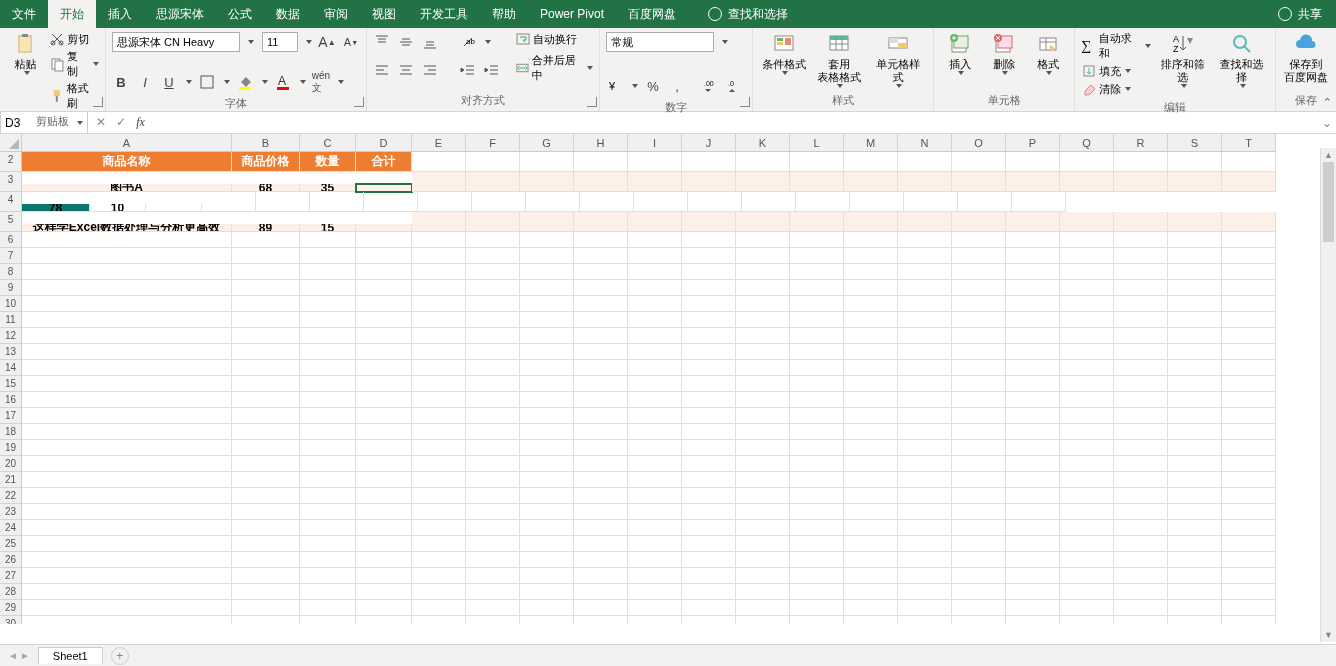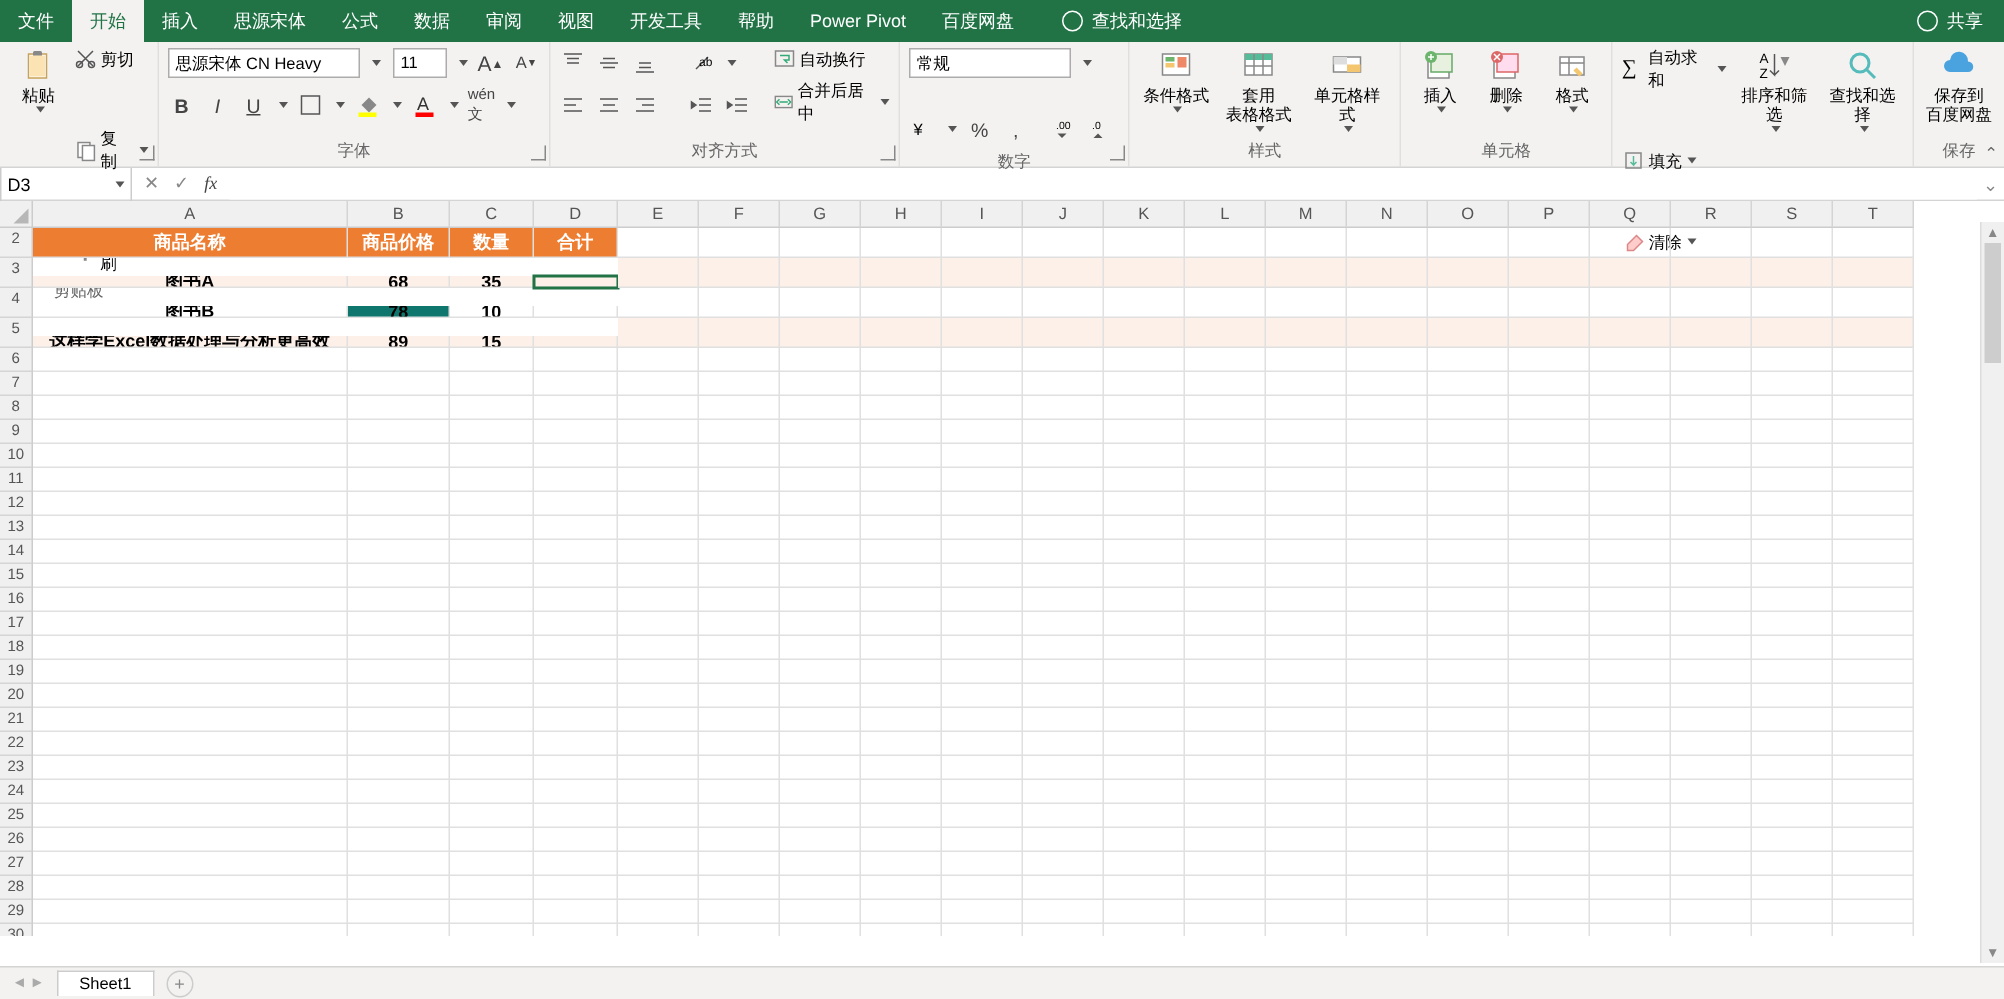--- a/index.html
+++ b/index.html
@@ -20,21 +20,21 @@
 .group-body { flex: 1; display: flex; gap: 4px; align-items: flex-start; }
 .group-label { text-align: center; font-size: 11px; color: #666; padding: 2px 0 3px; }
 .launcher { position: absolute; right: 2px; bottom: 4px; width: 10px; height: 10px; border: 1px solid #888; border-top: none; border-left: none; }
 
 .big-btn { display: flex; flex-direction: column; align-items: center; width: 40px; padding: 2px; }
 .big-btn .ico { width: 24px; height: 24px; margin-bottom: 2px; }
 .big-btn .lbl { font-size: 11px; text-align: center; line-height: 1.2; }
 .small-row { display: flex; align-items: center; gap: 2px; font-size: 11px; padding: 1px 0; }
 .small-row .ico { width: 16px; height: 16px; }
 .dd { width: 0; height: 0; border-left: 3px solid transparent; border-right: 3px solid transparent; border-top: 4px solid #555; margin-left: 2px; }
-.stack { display: flex; flex-direction: column; gap: 36px; }
+.stack { display: flex; flex-direction: column; }
 
 .font-name { width: 128px; height: 20px; border: 1px solid #acacac; background: #fff; font-size: 11px; padding: 0 4px; }
 .font-size { width: 36px; height: 20px; border: 1px solid #acacac; background: #fff; font-size: 11px; padding: 0 4px; margin-left: 2px; }
 .toolbar-row { display: flex; align-items: center; gap: 6px; height: 24px; }
 .tbtn { width: 18px; height: 18px; display: flex; align-items: center; justify-content: center; font-size: 13px; color: #444; }
 
 .number-fmt { width: 108px; height: 20px; border: 1px solid #acacac; background: #fff; font-size: 11px; padding: 0 4px; }
 
 .formula-bar { height: 22px; border-bottom: 1px solid #d4d4d4; display: flex; align-items: center; background: #fff; }
 .name-box { width: 88px; height: 30px; border: 1px solid #ccc; margin-left: 0; padding: 0 4px; font-size: 12px; display:flex; align-items:center; }
@@ -144,21 +144,21 @@
             </svg>
           <span>格式刷</span>
         </div>
       </div>
     </div>
     <div class="group-label">剪贴板</div>
     <div class="launcher"></div>
   </div>
 
   <div class="group">
-    <div class="group-body stack" style="gap:4px;">
+    <div class="group-body stack" style="gap:16px;">
       <div class="toolbar-row">
         <input class="font-name" value="思源宋体 CN Heavy" style="">
         <span class="dd"></span>
         <input class="font-size" value="11" style="">
         <span class="dd"></span>
         <span class="tbtn" style="font-size:14px;">A<sup style="font-size:8px;">▲</sup></span>
         <span class="tbtn" style="font-size:11px;">A<sup style="font-size:7px;">▼</sup></span>
       </div>
       <div class="toolbar-row">
         <span class="tbtn" style="font-weight:bold;">B</span>
@@ -546,21 +546,20 @@
         <div class="cell rest"></div>
         <div class="cell rest"></div>
         <div class="cell rest"></div>
         <div class="cell rest"></div>
         <div class="cell rest"></div>
         <div class="cell rest"></div>
         <div class="cell rest"></div>
         <div class="cell rest"></div>
       </div>
       <div class="row tall">
-        <div class="cell cA data-cell" style="background: rgb(255, 255, 255);">图书B</div>
         <div class="cell cB data-cell num" style="background: #0f766e;">78</div>
         <div class="cell cC data-cell num" style="background: rgb(255, 255, 255);">10</div>
         <div class="cell cD data-cell num" style="background: rgb(255, 255, 255);"></div>
         <div class="cell rest"></div>
         <div class="cell rest"></div>
         <div class="cell rest"></div>
         <div class="cell rest"></div>
         <div class="cell rest"></div>
         <div class="cell rest"></div>
         <div class="cell rest"></div>

